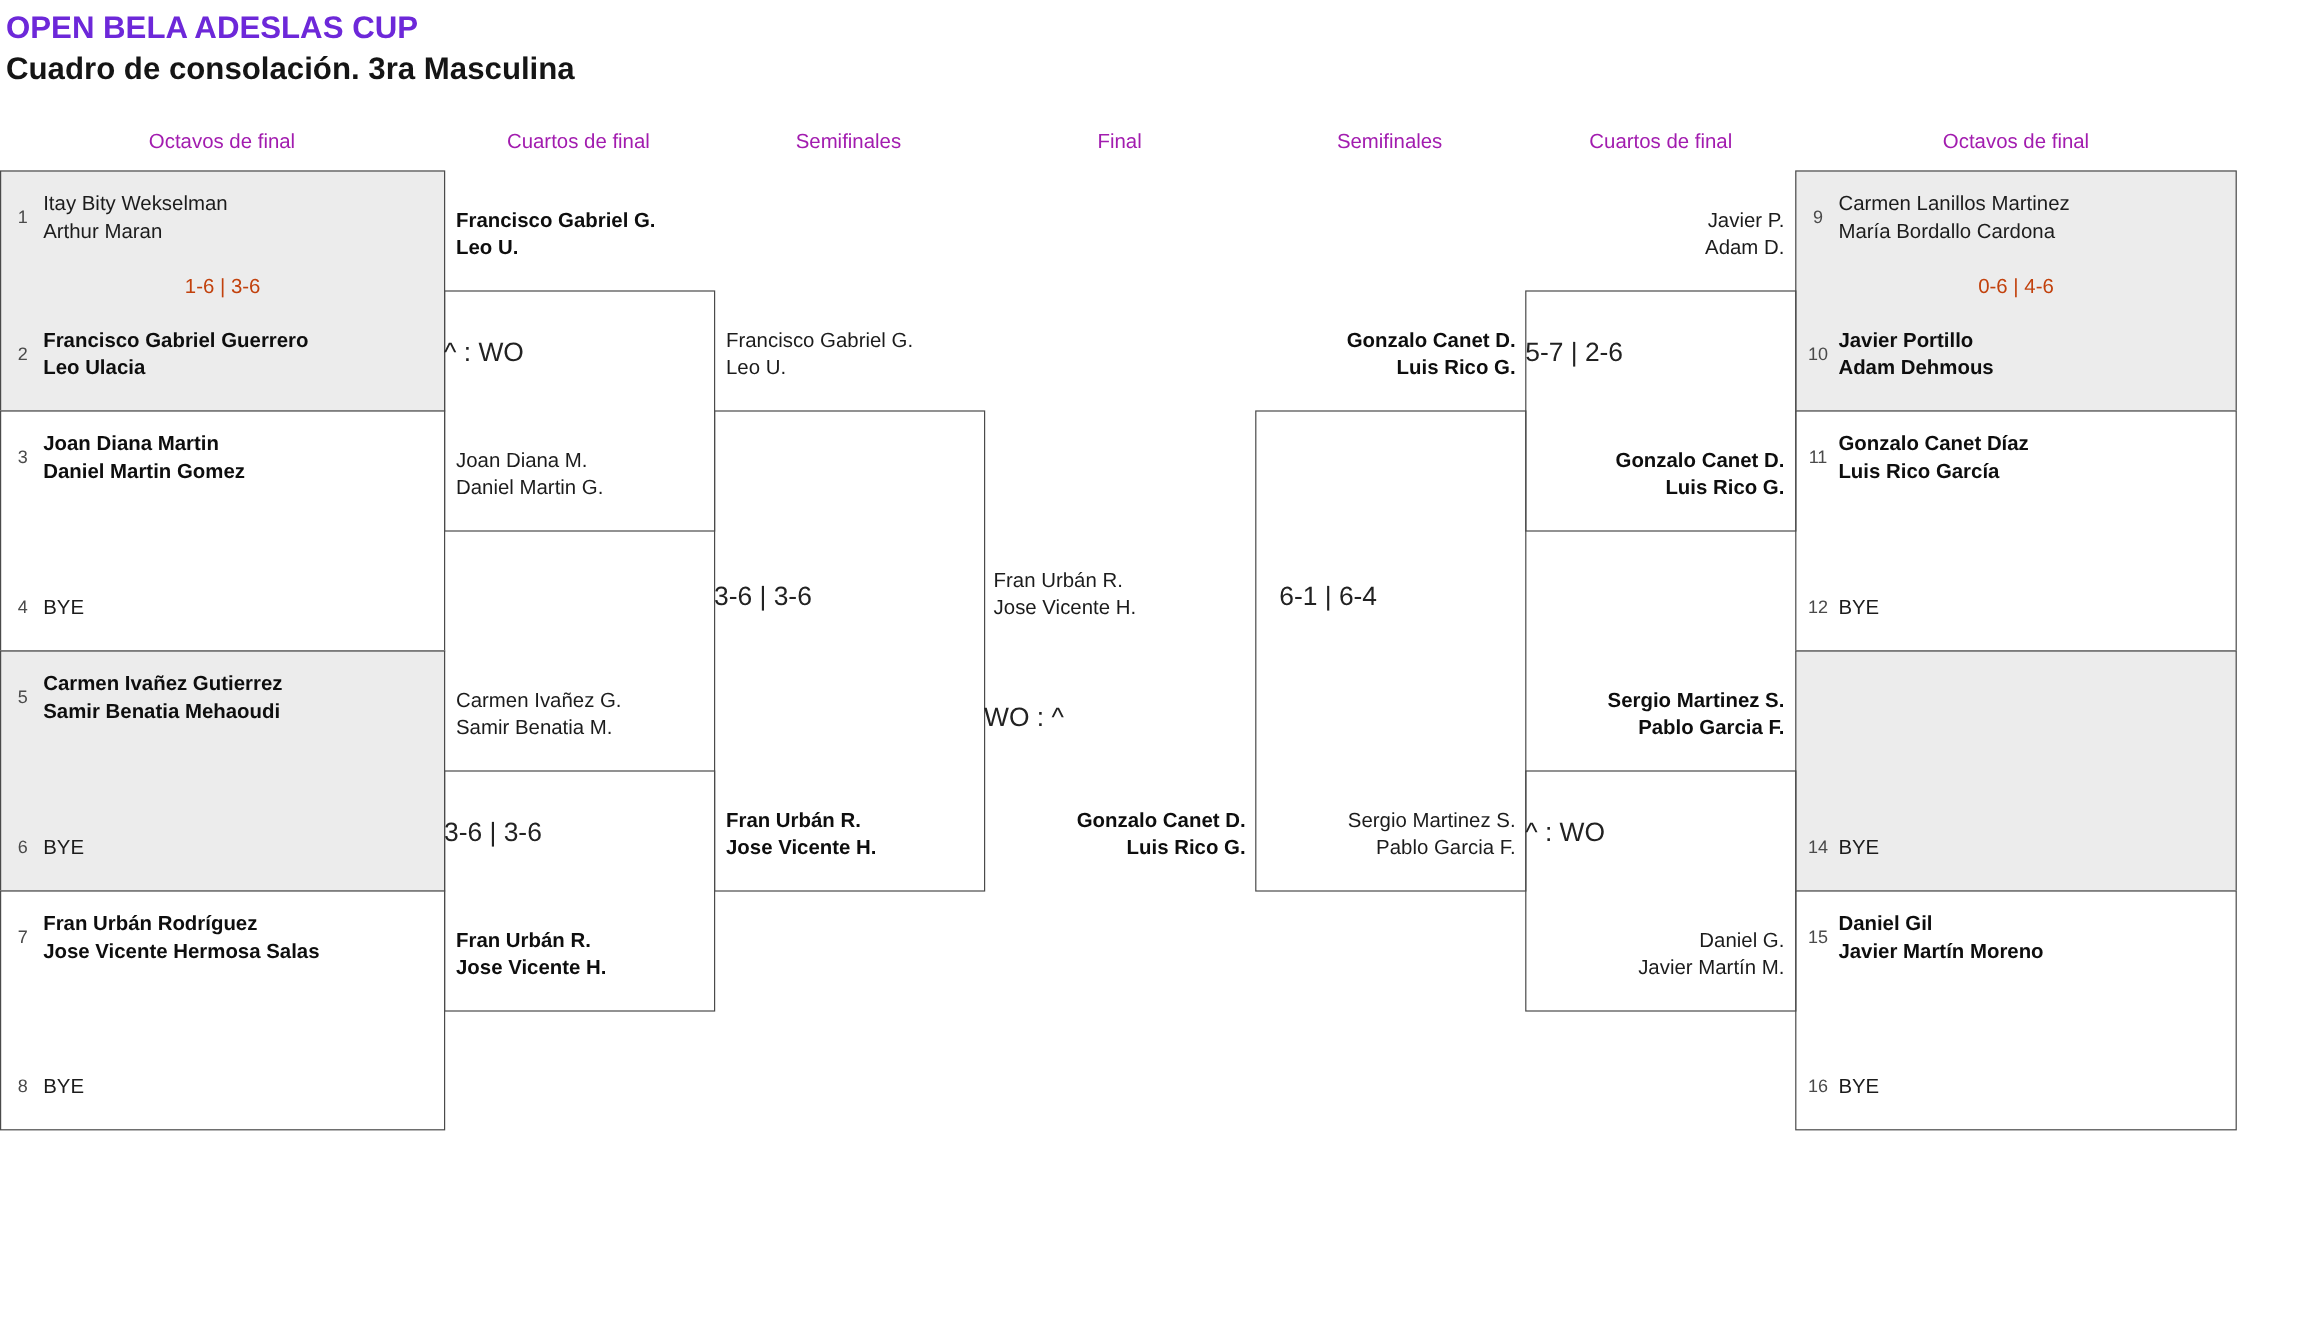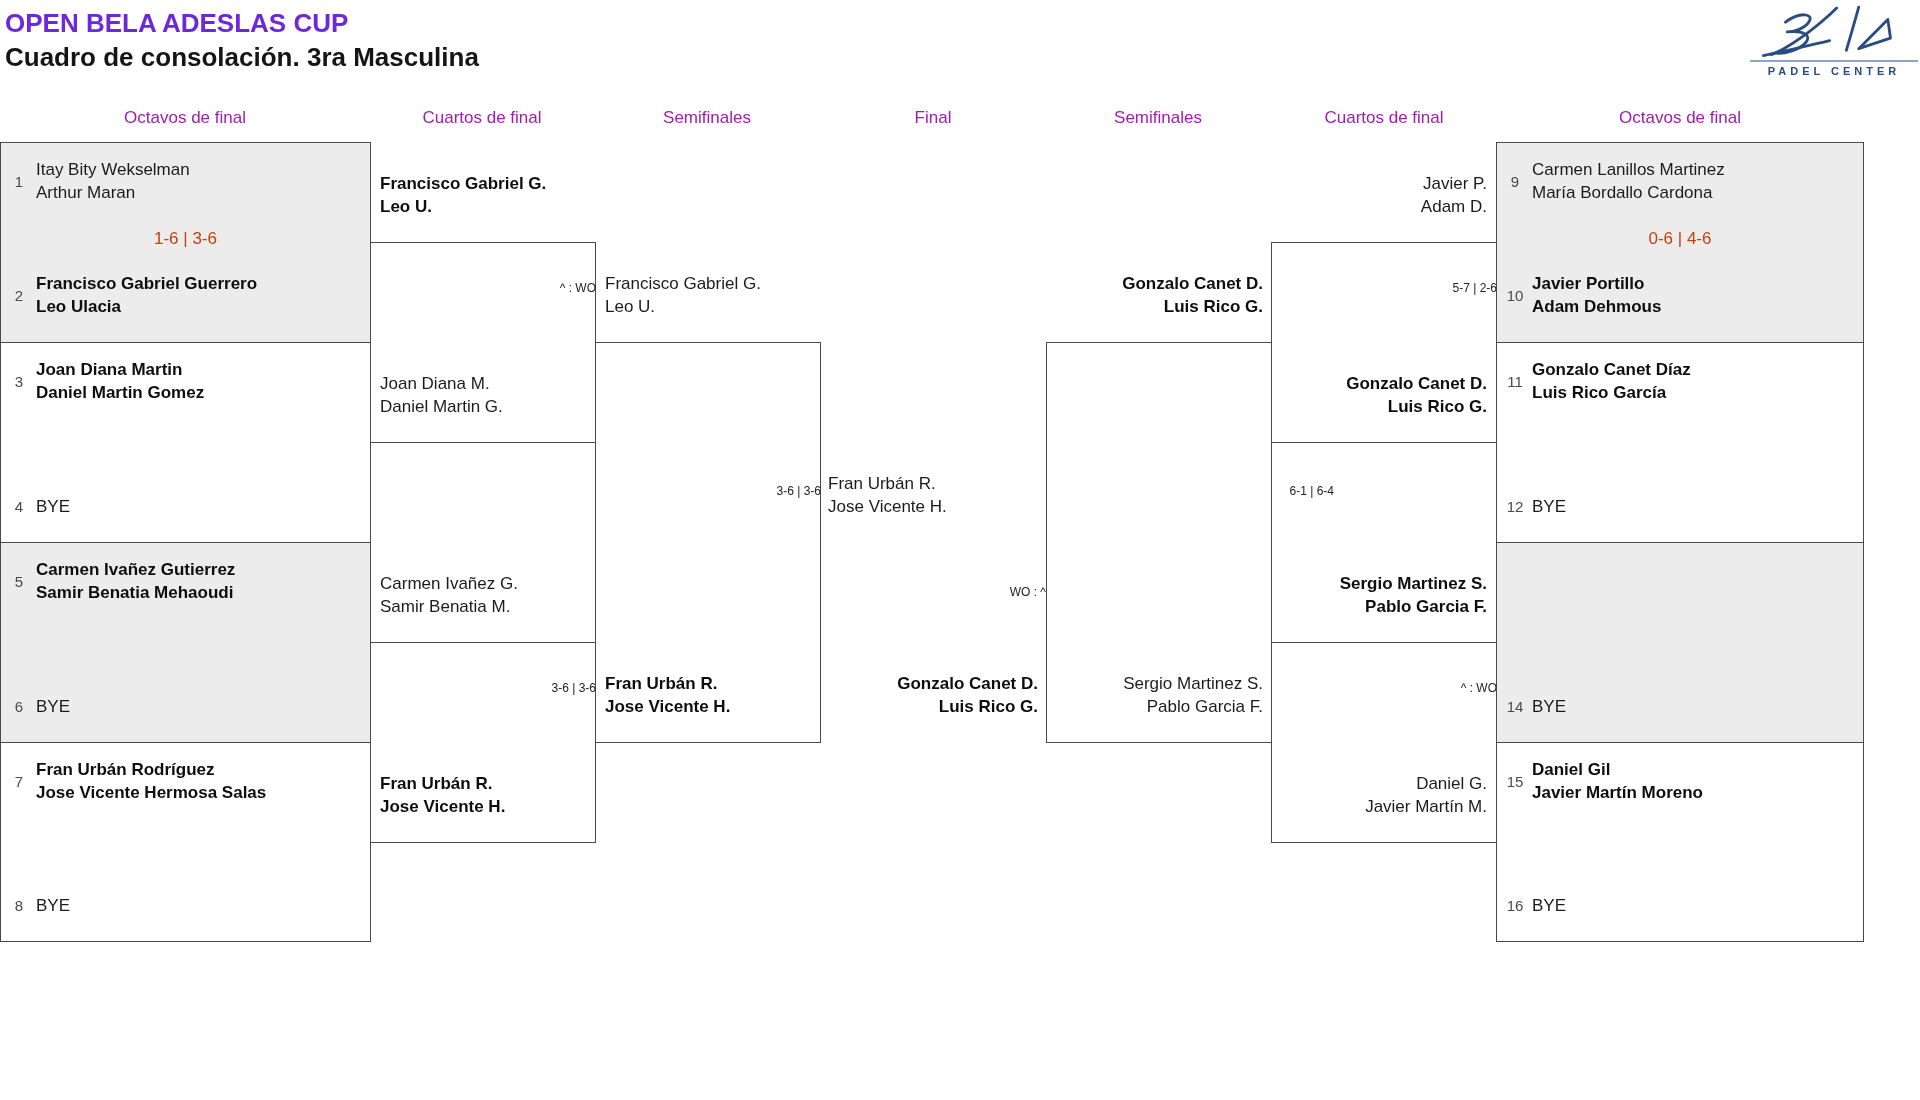--- a/index.html
+++ b/index.html
@@ -35,45 +35,32 @@
   
   .sbox{position:absolute;border:1px solid #4a4a4a;box-sizing:border-box;background:transparent;}
 
   
   .adv{position:absolute;font-size:17px;line-height:23px;color:#1c1c1c;}
   .adv .nl{display:block;}
   .adv.right{text-align:right;}
   .adv.winner{font-weight:700;color:#0e0e0e;}
 
   
-  .fscore{position:absolute;text-align:right;font-size:12px;color:#222;}
+  .fscore{position:absolute;text-align:left;font-size:22px;color:#222;}
 </style>
 </head>
 <body>
 
 <div class="page">
 
   <div class="titleblock">
     <div class="title">OPEN BELA ADESLAS CUP</div>
     <div class="subtitle">Cuadro de consolación. 3ra Masculina</div>
   </div>
 
-  <div class="logo">
-    <svg width="150" height="54" viewBox="0 0 170 60">
-      <g fill="none" stroke="#2b4c82" stroke-width="3.2" stroke-linecap="round" stroke-linejoin="round">
-        <path d="M88,4 C72,20 40,46 14,57"></path>
-        <path d="M30,20 C46,8 62,10 57,19 C52,28 38,31 32,31 C50,29 60,35 53,43 C45,52 28,56 20,55"></path>
-        <path d="M5,58 C35,51 60,46 80,41"></path>
-        <path d="M113,3 C109,18 103,38 99,52"></path>
-        <path d="M146,17 L113,50 L149,38 L146,17"></path>
-      </g>
-    </svg>
-    <div class="logo-line"></div>
-    <div class="logo-tagline">PADEL CENTER</div>
-  </div>
 
   <div class="rh" style="left:65px">Octavos de final</div>
   <div class="rh" style="left:362px">Cuartos de final</div>
   <div class="rh" style="left:587px">Semifinales</div>
   <div class="rh" style="left:813px">Final</div>
   <div class="rh" style="left:1038px">Semifinales</div>
   <div class="rh" style="left:1264px">Cuartos de final</div>
   <div class="rh" style="left:1560px">Octavos de final</div>
 
   <div class="obox gray" style="left:0;top:142px;width:371px;height:201px">

